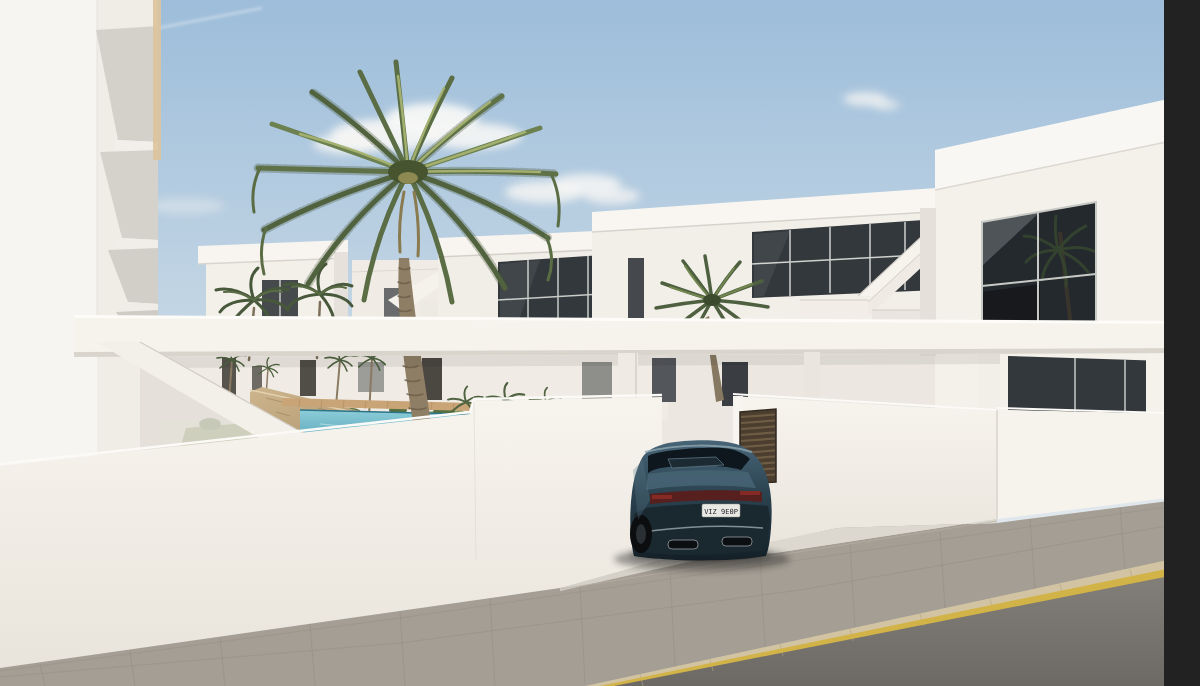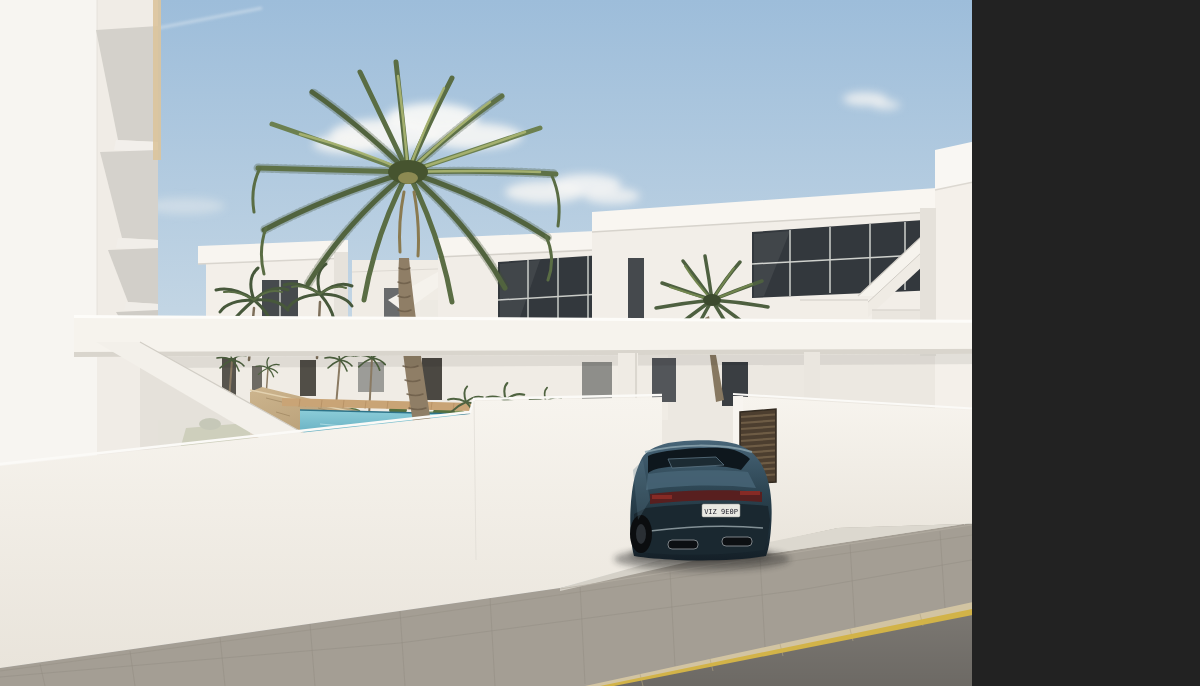--- a/index.html
+++ b/index.html
@@ -1,16 +1,16 @@
 <!DOCTYPE html>
 <html><head>
 <meta charset="utf-8">
 <style>
   html,body{margin:0;padding:0;background:#222;}
-  #stage{position:relative;width:972px;height:686px;overflow:hidden;font-family:"Liberation Sans",sans-serif;}
+  #stage{position:relative;width:1164px;height:686px;overflow:hidden;font-family:"Liberation Sans",sans-serif;}
   svg{display:block;}
   text{font-family:"DejaVu Sans Mono",monospace;}
 </style>
 </head>
 <body>
 
 <div id="stage">
 <svg width="1200" height="686" viewBox="0 0 1200 686" xmlns="http://www.w3.org/2000/svg">
 <defs>
   <linearGradient id="skyG" x1="0" y1="0" x2="0" y2="1">

